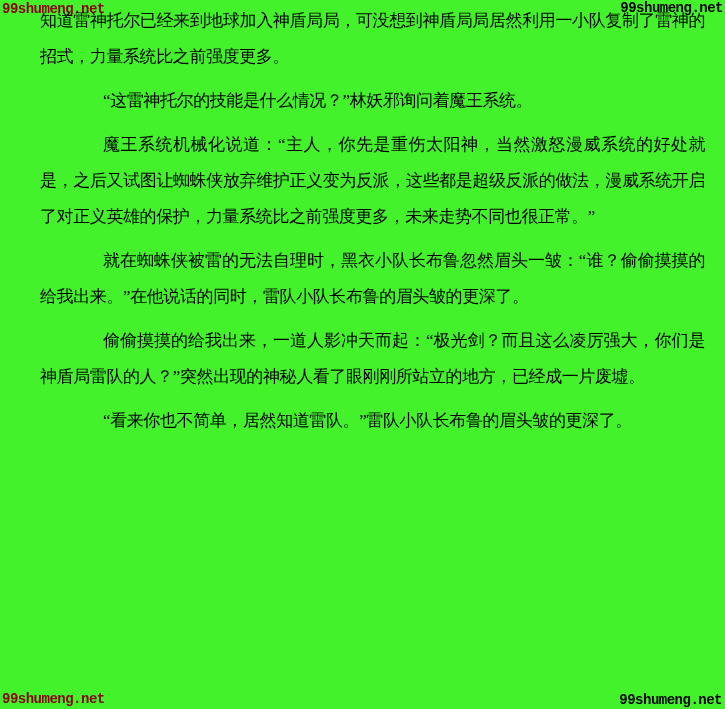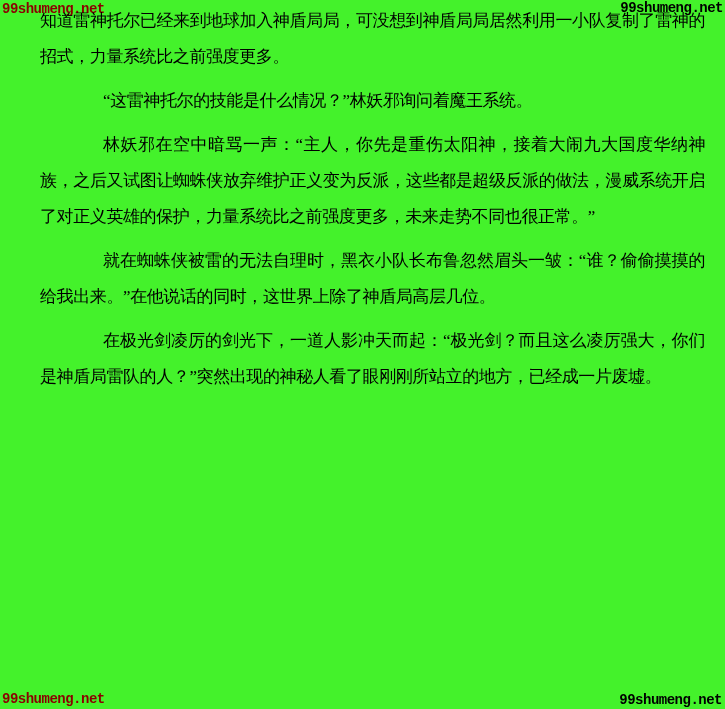--- a/index.html
+++ b/index.html
@@ -46,19 +46,20 @@
 </style>
 </head>
 <body style="background: rgb(68, 242, 43);">
 
 <span class="wm wm-tl" style="color: rgb(139, 0, 0);">99shumeng.net</span>
 <span class="wm wm-tr" style="color: rgb(0, 0, 0);">99shumeng.net</span>
 
 <div class="content" style="color: rgb(0, 0, 0);">
     <p>知道雷神托尔已经来到地球加入神盾局局，可没想到神盾局局居然利用一小队复制了雷神的招式，力量系统比之前强度更多。</p>
     <p class="indent">“这雷神托尔的技能是什么情况？”林妖邪询问着魔王系统。</p>
-    <p class="indent">林妖邪在空中暗骂一声：“主人，你先是重伤太阳神，接着大闹九大国度华纳神族，之后又试图让蜘蛛侠放弃维护正义变为反派，这些都是超级反派的做法，漫威系统开启了对正义英雄的保护，力量系统比之前强度更多，未来走势不同也很正常。”</p>
-    <p class="indent">就在蜘蛛侠被雷的无法自理时，黑衣小队长布鲁忽然眉头一皱：“谁？偷偷摸摸的给我出来。”在他说话的同时，这世界上除了神盾局高层几位。</p>
-    <p class="indent">在极光剑凌厉的剑光下，一道人影冲天而起：“极光剑？而且这么凌厉强大，你们是神盾局雷队的人？”突然出现的神秘人看了眼刚刚所站立的地方，已经成一片废墟。</p>
+    <p class="indent">魔王系统机械化说道：“主人，你先是重伤太阳神，当然激怒漫威系统的好处就是，之后又试图让蜘蛛侠放弃维护正义变为反派，这些都是超级反派的做法，漫威系统开启了对正义英雄的保护，力量系统比之前强度更多，未来走势不同也很正常。”</p>
+    <p class="indent">就在蜘蛛侠被雷的无法自理时，黑衣小队长布鲁忽然眉头一皱：“谁？偷偷摸摸的给我出来。”在他说话的同时，雷队小队长布鲁的眉头皱的更深了。</p>
+    <p class="indent">偷偷摸摸的给我出来，一道人影冲天而起：“极光剑？而且这么凌厉强大，你们是神盾局雷队的人？”突然出现的神秘人看了眼刚刚所站立的地方，已经成一片废墟。</p>
+    <p class="indent">“看来你也不简单，居然知道雷队。”雷队小队长布鲁的眉头皱的更深了。</p>
   </div>
 
 <span class="wm wm-bl" style="color: rgb(139, 0, 0);">99shumeng.net</span>
 <span class="wm wm-br" style="color: rgb(0, 0, 0);">99shumeng.net</span>
 
 </body></html>

